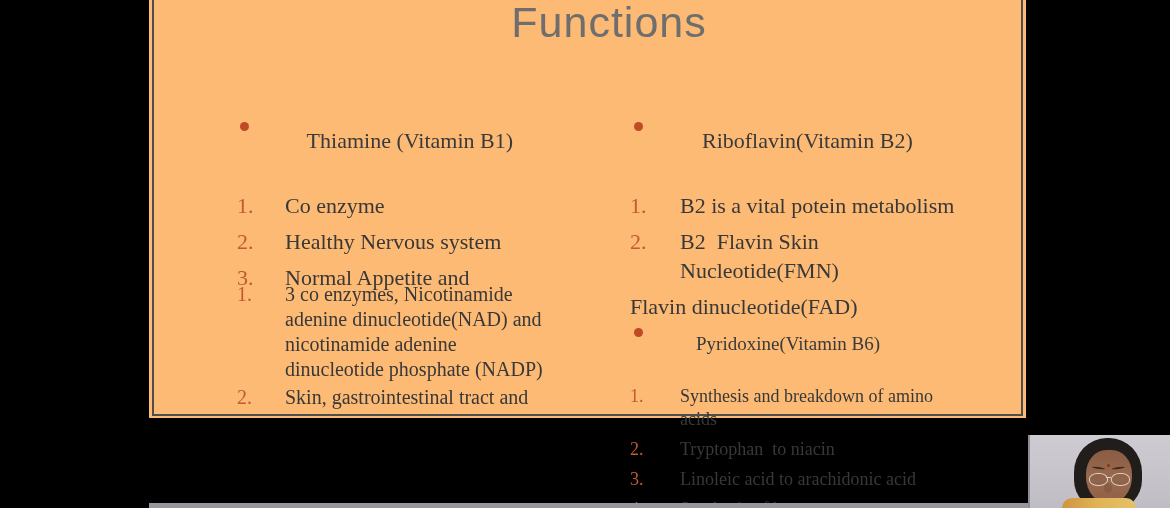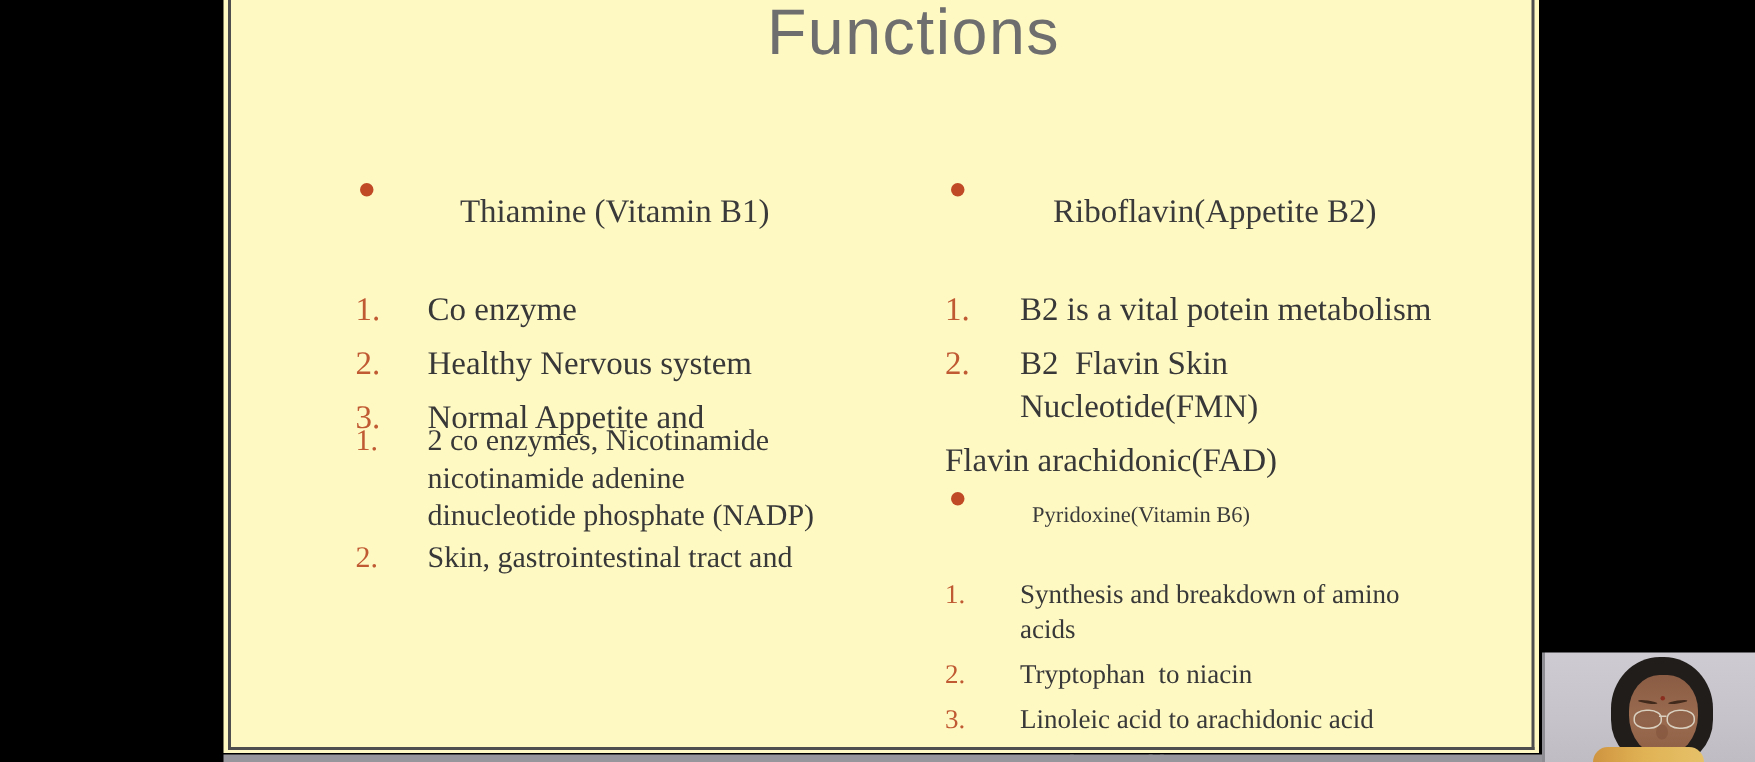--- a/index.html
+++ b/index.html
@@ -2,22 +2,22 @@
 <html><head>
 <meta charset="utf-8">
 <style>
   html,body { margin:0; padding:0; }
   body {
     width:1170px; height:508px; position:relative; overflow:hidden;
     background:#000; font-family:"Liberation Serif", serif;
   }
   
   .slide {
-    position:absolute; left:149px; top:0; width:877px; height:502px;
-    background:#fef9c3;
+    position:absolute; left:149px; top:0; width:877px; height:418px;
+    background:#fdba74;
   }
   .slide-border {
     position:absolute; left:3px; right:3px; top:-4px; bottom:2px;
     border:2px solid #4e4e4e; border-top:none; pointer-events:none;
   }
   .title {
     position:absolute; left:310px; top:-3px; width:300px;
     text-align:center; font-family:"Liberation Sans", sans-serif;
     font-size:43px; line-height:50px; color:#6e6e6e; letter-spacing:1px;
   }
@@ -44,21 +44,21 @@
   
   .sec-top { font-size:22px; line-height:29px; }
   .sec-top .sec-heading { margin-bottom:7px; }
   .sec-top ol li { margin-bottom:7px; }
   
   .sec-niacin { font-size:20px; line-height:25px; }
   .sec-niacin .sec-heading { font-size:22px; line-height:29px; margin-bottom:5px; }
   .sec-niacin ol li { margin-bottom:3px; }
   
   .sec-pyr { font-size:18px; line-height:23px; }
-  .sec-pyr .sec-heading { font-size:15px; line-height:24px; margin-bottom:5px; }
+  .sec-pyr .sec-heading { font-size:19px; line-height:24px; margin-bottom:5px; }
   .sec-pyr ol li { margin-bottom:7px; }
   
   .col-left  .sec-heading { padding-left:35px; }
   .col-left  .sec-heading .dot { left:12px; }
   .col-left  .sec ol li { padding-left:57px; }
   .col-left  .sec ol li::before { left:9px; }
   .col-right .sec-heading { padding-left:36px; }
   .col-right .sec-heading .dot { left:12px; }
   .col-right .sec ol li { padding-left:58px; }
   .col-right .sec ol li::before { left:8px; }
@@ -128,49 +128,50 @@
         </li>
         <li>
           <div class="line">Normal Appetite and</div>
         </li>
       </ol>
     </div>
 
     <div class="sec sec-niacin pos-niacin">
       <ol>
         <li>
-          <div class="line">2 co enzymes, Nicotinamide</div>
+          <div class="line">3 co enzymes, Nicotinamide</div>
+          <div class="line">adenine dinucleotide(NAD) and</div>
           <div class="line">nicotinamide adenine</div>
           <div class="line">dinucleotide phosphate (NADP)</div>
         </li>
         <li>
           <div class="line">Skin, gastrointestinal tract and</div>
 
         </li>
       </ol>
     </div>
   </div>
 
   <div class="col col-right">
 
     <div class="sec sec-top pos-top">
       <div class="sec-heading">
         <span class="dot"></span>
-        <span>Riboflavin(Appetite B2)</span>
+        <span>Riboflavin(Vitamin B2)</span>
       </div>
       <ol>
         <li>
           <div class="line">B2 is a vital potein metabolism</div>
         </li>
         <li>
           <div class="line">B2  Flavin Skin</div>
           <div class="line">Nucleotide(FMN)</div>
         </li>
       </ol>
-      <div class="footnote">Flavin arachidonic(FAD)</div>
+      <div class="footnote">Flavin dinucleotide(FAD)</div>
     </div>
 
     <div class="sec sec-pyr pos-pyr">
       <div class="sec-heading">
         <span class="dot"></span>
         <span>Pyridoxine(Vitamin B6)</span>
       </div>
       <ol>
         <li>
           <div class="line">Synthesis and breakdown of amino</div>

